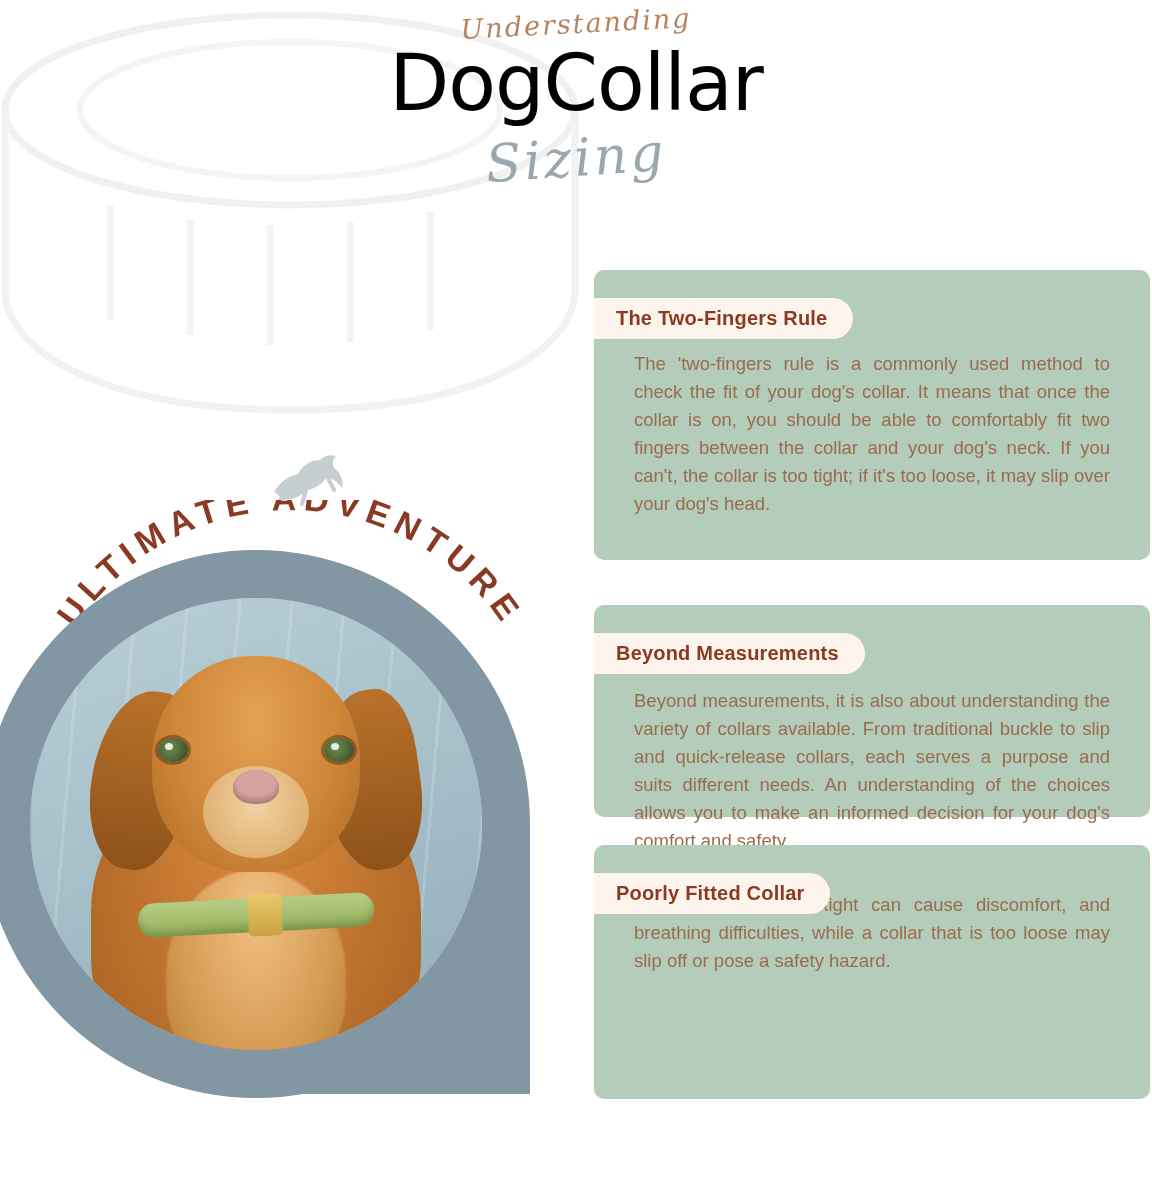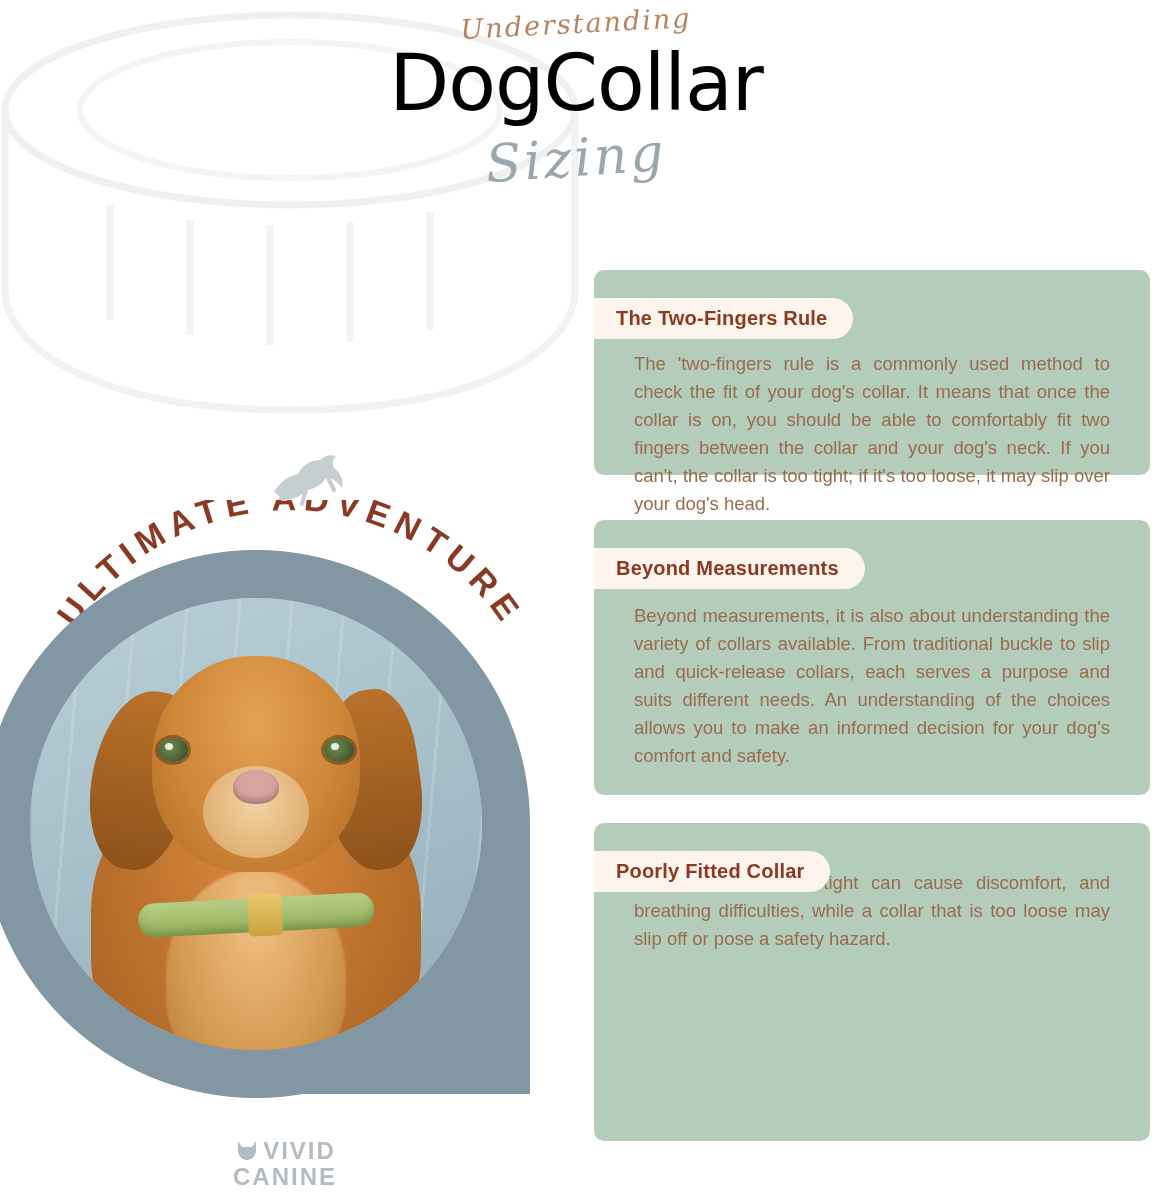--- a/index.html
+++ b/index.html
@@ -308,24 +308,24 @@
     white-space: nowrap;
   }
   .card-body {
     margin-top: 60px;
     font-family: "Liberation Sans", sans-serif;
     font-size: 18.5px;
     line-height: 28px;
     color: #9a6b4e;
     text-align: justify;
   }
-  .card.c1 { height: 205px; }
+  .card.c1 { height: 290px; }
   .card.c1 .card-body { margin-top: 58px; }
-  .card.c2 { height: 275px; margin-top: 45px; }
-  .card.c3 { height: 318px; }
+  .card.c2 { height: 212px; margin-top: 45px; }
+  .card.c3 { height: 254px; }
   .card.c3 .card-body { margin-top: 24px; }
 </style>
 </head>
 <body>
 
 <div id="page">
 
   <svg class="deco-collar" viewBox="0 0 680 470" fill="none">
     <ellipse cx="330" cy="120" rx="285" ry="95" stroke="#f0f0f0" stroke-width="7"></ellipse>
     <path d="M45 120 V300 C45 360 140 420 330 420 C520 420 615 360 615 300 V120" stroke="#f2f2f2" stroke-width="7"></path>
@@ -370,26 +370,20 @@
         <div class="eye left"></div>
         <div class="eye right"></div>
         <div class="muzzle"></div>
         <div class="nose"></div>
         <div class="collar-band"></div>
         <div class="collar-buckle"></div>
       </div>
     </div>
   </div>
 
-  <div class="brand">
-    <svg class="brand-dog" width="26" height="24" viewBox="0 0 26 24">
-      <path d="M4 3 L8 9 L18 9 L22 3 L22 12 C22 18 18 22 13 22 C8 22 4 18 4 12 Z" fill="#b3bcc2"></path>
-    </svg><span>VIVID</span>
-    <div>CANINE</div>
-  </div>
 
   <div class="cards">
 
     <div class="card c1">
       <div class="card-title-wrap">
         <div class="card-title">The Two-Fingers Rule</div>
       </div>
       <div class="card-body">The 'two-fingers rule is a commonly used method to check the fit of your dog's collar. It means that once the collar is on, you should be able to comfortably fit two fingers between the collar and your dog's neck. If you can't, the collar is too tight; if it's too loose, it may slip over your dog's head.</div>
     </div>
 

